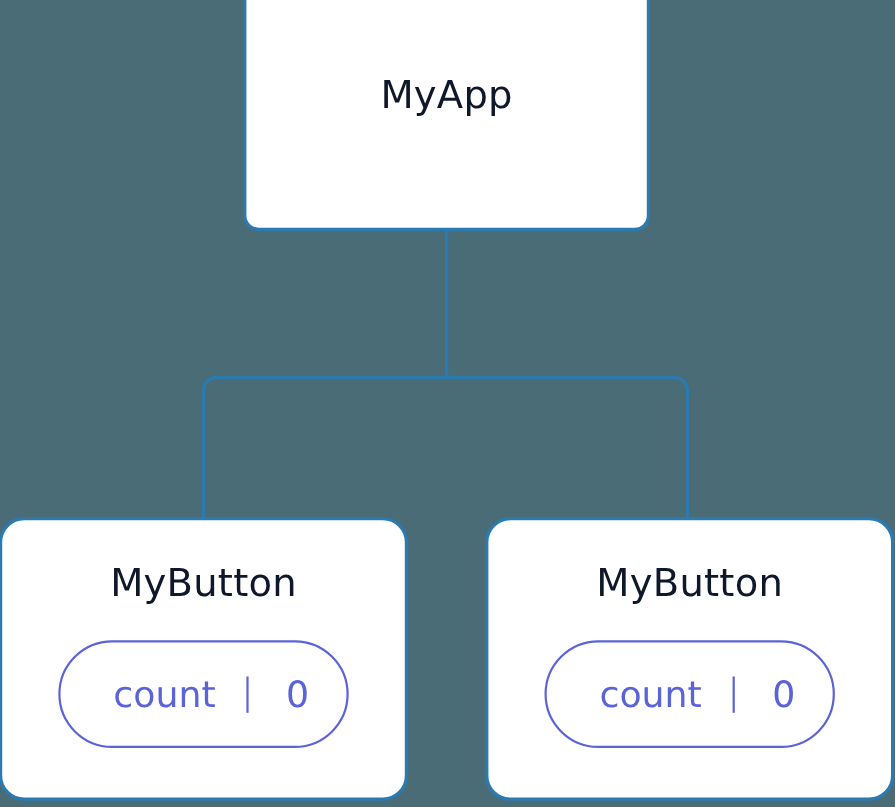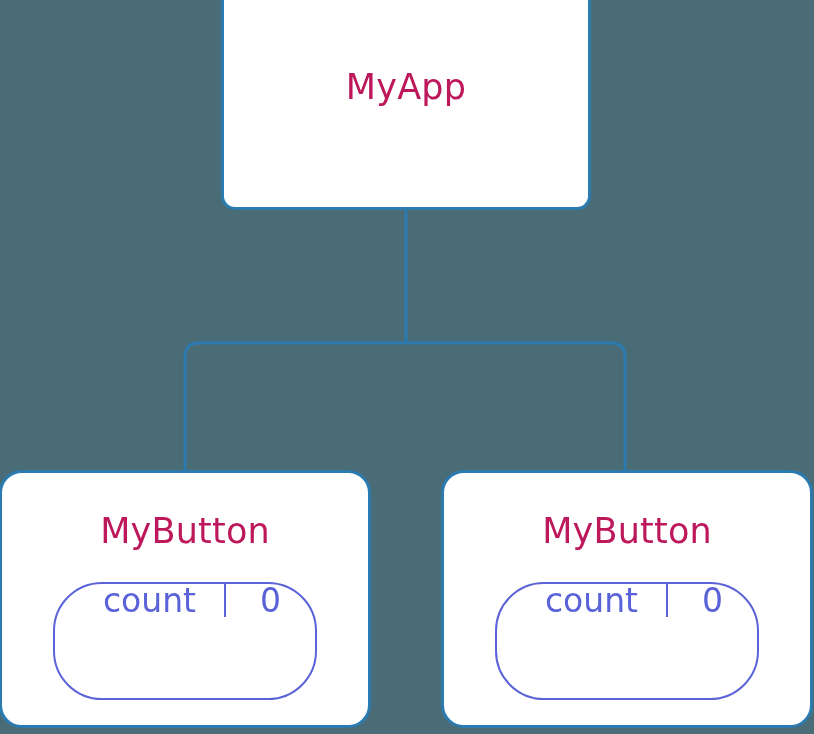--- a/index.html
+++ b/index.html
@@ -50,36 +50,36 @@
     top: 470px;
     width: 372px;
     height: 258px;
     padding-top: 41px;
     border-radius: 23px;
   }
   .node-child-left  { left: -1px; }
   .node-child-right { left: 441px; }
 
   .node-title {
-    color: #be185d;
+    color: #0f172a;
     font-size: 35px;
     line-height: 1;
     letter-spacing: 0.2px;
     white-space: nowrap;
   }
   .node-root .node-title {
     font-size: 35px;
   }
 
   
   .state-pill {
     margin-top: 33px;
-    height: 118px;
+    height: 98px;
     display: flex;
-    align-items: flex-start;
+    align-items: center;
     border: 2px solid #5a63d8;
     border-radius: 49px;
     background: transparent;
     box-sizing: border-box;
   }
   .state-key,
   .state-val {
     display: flex;
     align-items: center;
     justify-content: center;

